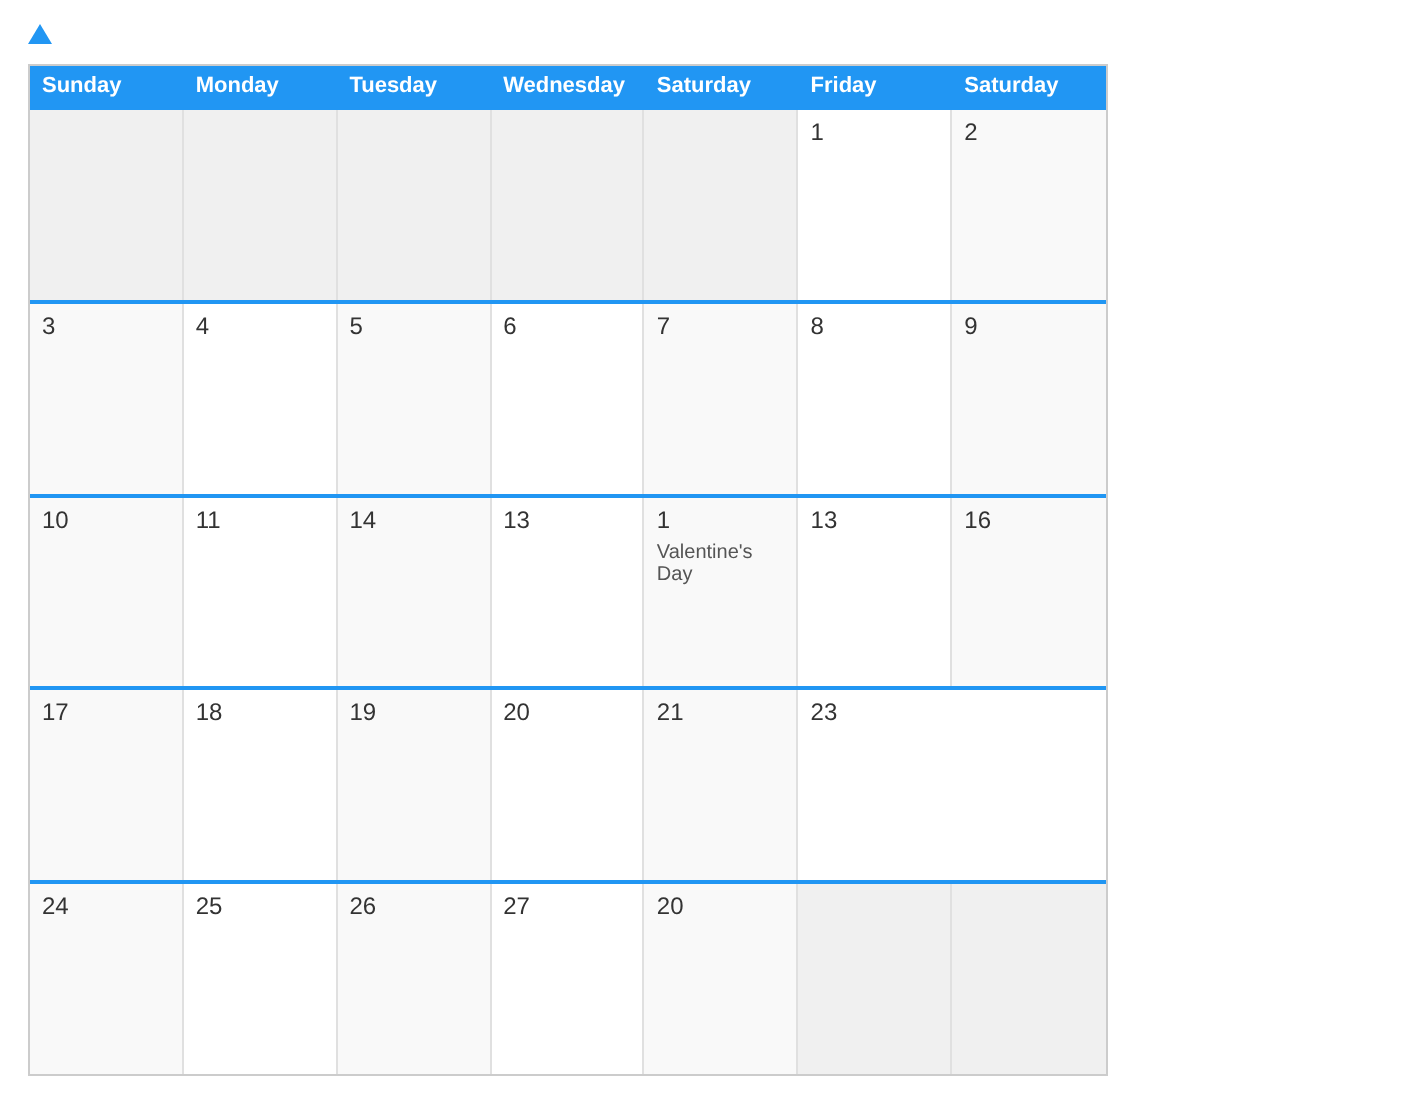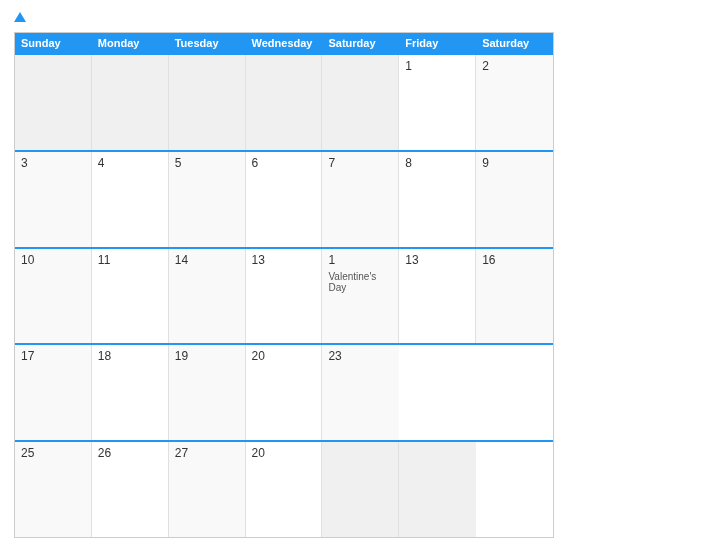--- a/index.html
+++ b/index.html
@@ -250,24 +250,30 @@
           <div class="day-cell">
             <div class="day-number">18</div>
           </div>
           <div class="day-cell">
             <div class="day-number">19</div>
           </div>
           <div class="day-cell">
             <div class="day-number">20</div>
           </div>
           <div class="day-cell">
+            <div class="day-number">21</div>
+          </div>
+          <div class="day-cell">
             <div class="day-number">23</div>
           </div>
         </div>
         <div class="week-row">
+          <div class="day-cell">
+            <div class="day-number">24</div>
+          </div>
           <div class="day-cell">
             <div class="day-number">25</div>
           </div>
           <div class="day-cell">
             <div class="day-number">26</div>
           </div>
           <div class="day-cell">
             <div class="day-number">27</div>
           </div>
           <div class="day-cell">

